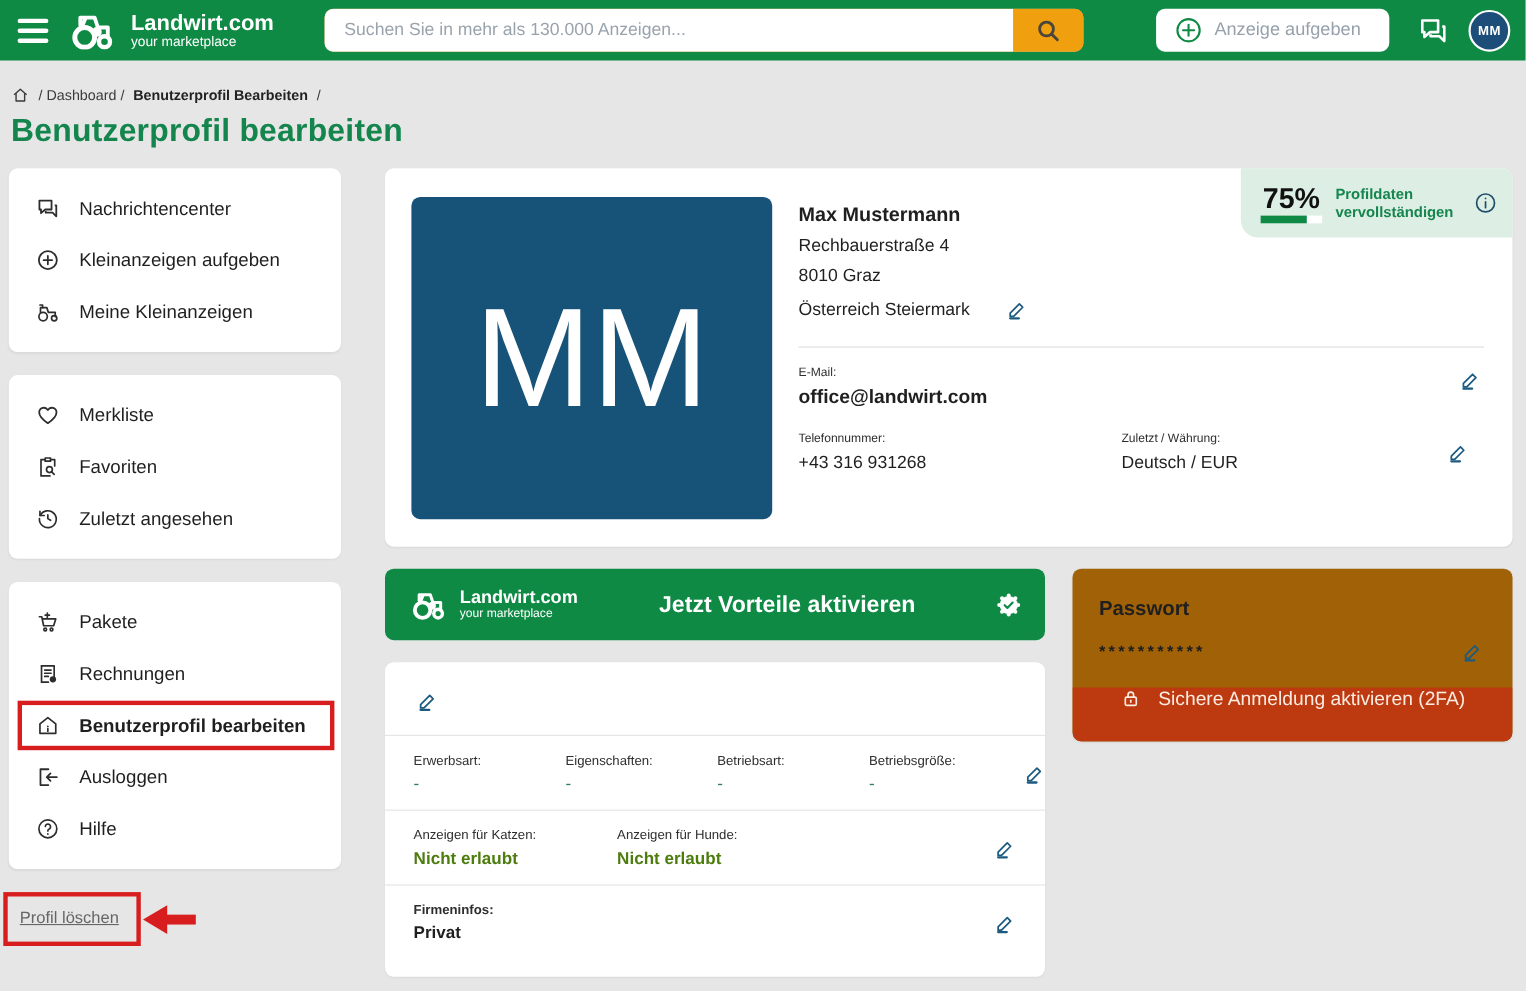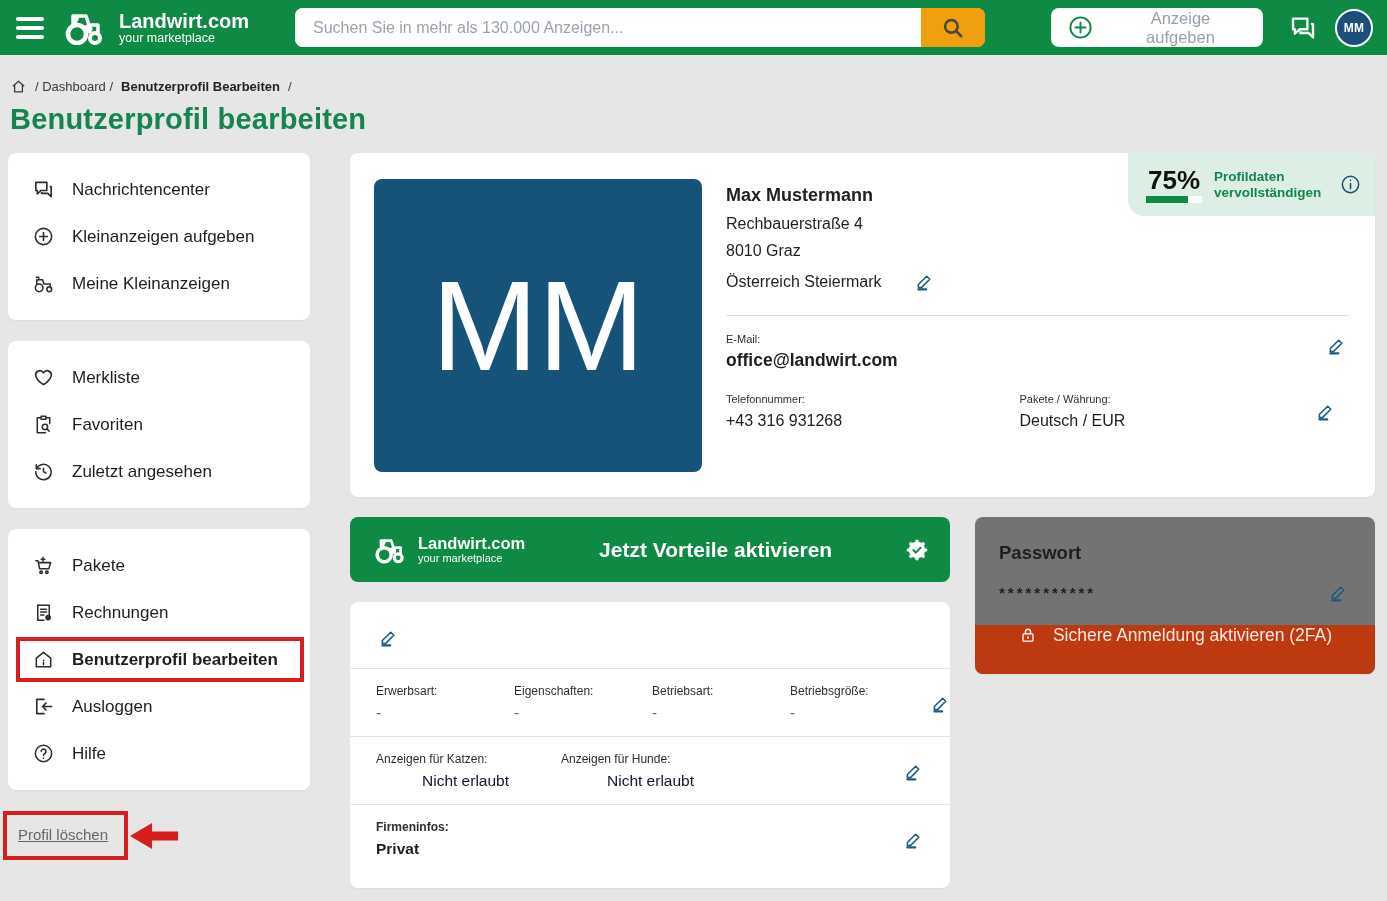--- a/index.html
+++ b/index.html
@@ -30,21 +30,21 @@
     flex:1; border:0; outline:none; padding:0 18px;
     font-size:16px; font-family:"Liberation Sans",sans-serif; color:#333;
   }
   .searchwrap input::placeholder{ color:#9aa3ad; }
   .search-btn{
     width:64px; border:0; background:#f0a00e; cursor:pointer;
     display:flex; align-items:center; justify-content:center;
   }
   .post-ad{
     margin-left:66px; height:39px; width:212px; background:#fff;
-    border:0; border-radius:8px; display:flex; align-items:center; gap:20px;
+    border:0; border-radius:8px; display:flex; align-items:center; gap:10px;
     padding:0 16px; cursor:pointer;
   }
   .post-ad .lbl{ color:#97a1ab; font-size:16.5px; }
   .chat-top{ margin-left:24px; cursor:pointer; }
   .avatar{
     width:38px; height:38px; margin-left:16px; border-radius:50%;
     background:#1d4e79; border:2px solid #fff; color:#fff;
     display:flex; align-items:center; justify-content:center;
     font-size:12px; font-weight:700; cursor:pointer; letter-spacing:.3px;
   }
@@ -144,25 +144,25 @@
   .drow{ padding:15px 24px 14px 26px; display:flex; align-items:center; }
   .drow + .drow{ border-top:1px solid #e4e4e4; }
   .drow .dcontent{ flex:1; }
   .drow .dlabel{ font-size:12px; color:#2e2e2e; }
   .drow .dvalue{ font-size:15.5px; margin-top:6px; }
   .drow-newsletter{ padding-top:23px; padding-bottom:18px; }
   .dcols{ display:flex; }
   .dcol-farm{ width:138px; }
   .dcol-pet{ width:185px; }
   .dash{ color:#2e7d68; }
-  .notallowed{ color:#0f172a; font-weight:400;margin-left:46px; }
+  .notallowed{ color:#4d7c0f; font-weight:700; }
   .drow-company{ padding-bottom:30px;font-weight:bold; }
 
   .password-card{
-    background:#737373; border-radius:8px; overflow:hidden;
+    background:#a16207; border-radius:8px; overflow:hidden;
     box-shadow:0 1px 2px rgba(0,0,0,.05);
   }
   .pw-inner{ padding:25px 24px 20px; }
   .pw-title{ font-size:18.5px; font-weight:700; }
   .pw-row{ display:flex; align-items:center; justify-content:space-between; margin-top:16px; }
   .pw-stars{ font-size:15px; font-weight:700; letter-spacing:3px; }
   .twofa{
     width:100%; height:49px; border:0; background:#bd3a10; cursor:pointer;
     display:flex; justify-content:center; gap:15px;
     color:#fcebe1; font-size:17.5px; font-family:"Liberation Sans",sans-serif;
@@ -411,21 +411,21 @@
             </svg>
           </button>
         </div>
 
         <div class="fgrid">
           <div>
             <div class="flabel">Telefonnummer:</div>
             <div class="fvalue">+43 316 931268</div>
           </div>
           <div>
-            <div class="flabel">Pakete / Währung:</div>
+            <div class="flabel">Zuletzt / Währung:</div>
             <div class="fvalue">Deutsch / EUR</div>
           </div>
           <button class="pencil">
             <svg width="21" height="21" viewBox="0 0 24 24" fill="none" stroke="currentColor" stroke-width="1.8" stroke-linecap="round" stroke-linejoin="round">
               <path d="M14.5 6l3.5 3.5L8.5 19H5v-3.5z"></path>
               <path d="M5 21h9" stroke-width="2.4"></path>
             </svg>
           </button>
         </div>
       </div>

